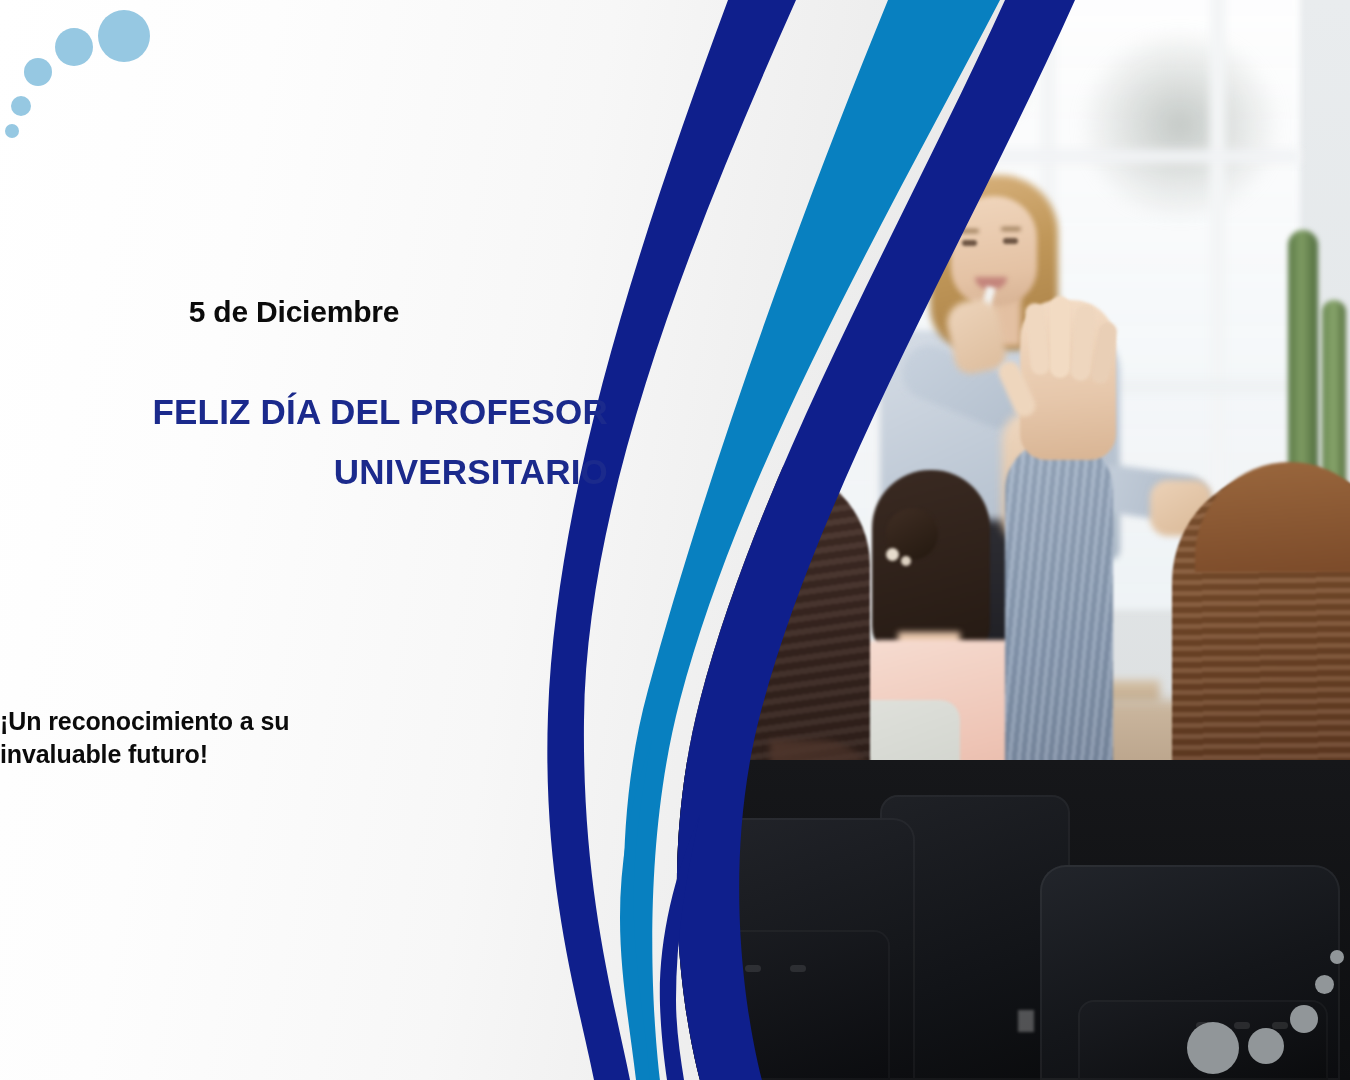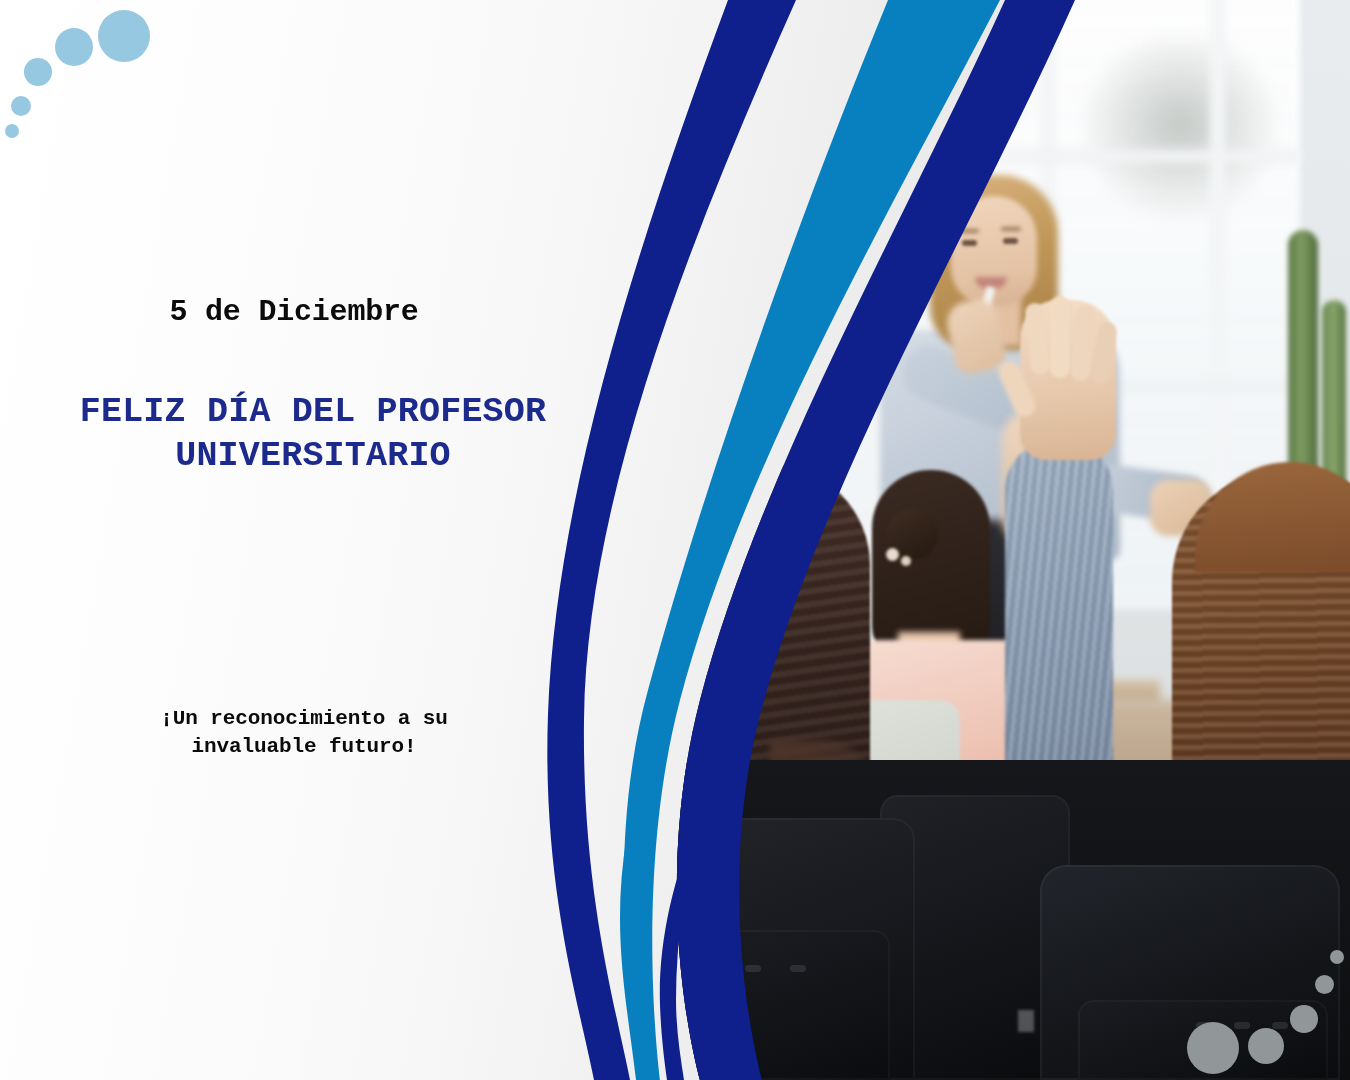--- a/index.html
+++ b/index.html
@@ -323,57 +323,55 @@
 
   
   .swoosh { position: absolute; inset: 0; pointer-events: none; }
 
   
   .text-col {
     position: absolute;
     left: 0; top: 0;
     width: 600px;
     height: 1080px;
-    font-family: Liberation Mono, monospace;
   }
   .kicker {
     position: absolute;
     left: 0; top: 295px; width: 588px;
     text-align: center;
     font-size: 30px;
     font-weight: 700;
     letter-spacing: -0.2px;
     color: #0b0b0b;
   }
   .headline {
     position: absolute;
-    left: 12px; top: 390px; width: 602px;
-    text-align: center;
+    left: 6px; top: 390px; width: 602px;
+    text-align: right;
     font-size: 35px;
     font-weight: 700;
     line-height: 1.26;
     letter-spacing: 0.2px;
     color: #1b2a8c;
   }
-  .headline .l2 { display: block; }
+  .headline .l2 { display: block; margin-top: 16px; }
   .body-copy {
     position: absolute;
     left: 38px; top: 520px; width: 498px;
     font-size: 26px;
     font-weight: 400;
     line-height: 1.47;
     color: #17171a;
     text-align: justify;
     text-align-last: center;
   }
   .closing {
     position: absolute;
     left: 0; top: 705px; width: 608px;
-    text-align: center;
-    font-size: 21px;
+    font-size: 25px;
     font-weight: 700;
     line-height: 1.32;
     letter-spacing: -0.1px;
     color: #0b0b0b;
   }
   .closing .l2 { display: block; }
 
   
   .dot { position: absolute; border-radius: 50%; }
   .dots-tl .dot { background: #96c8e2; }

